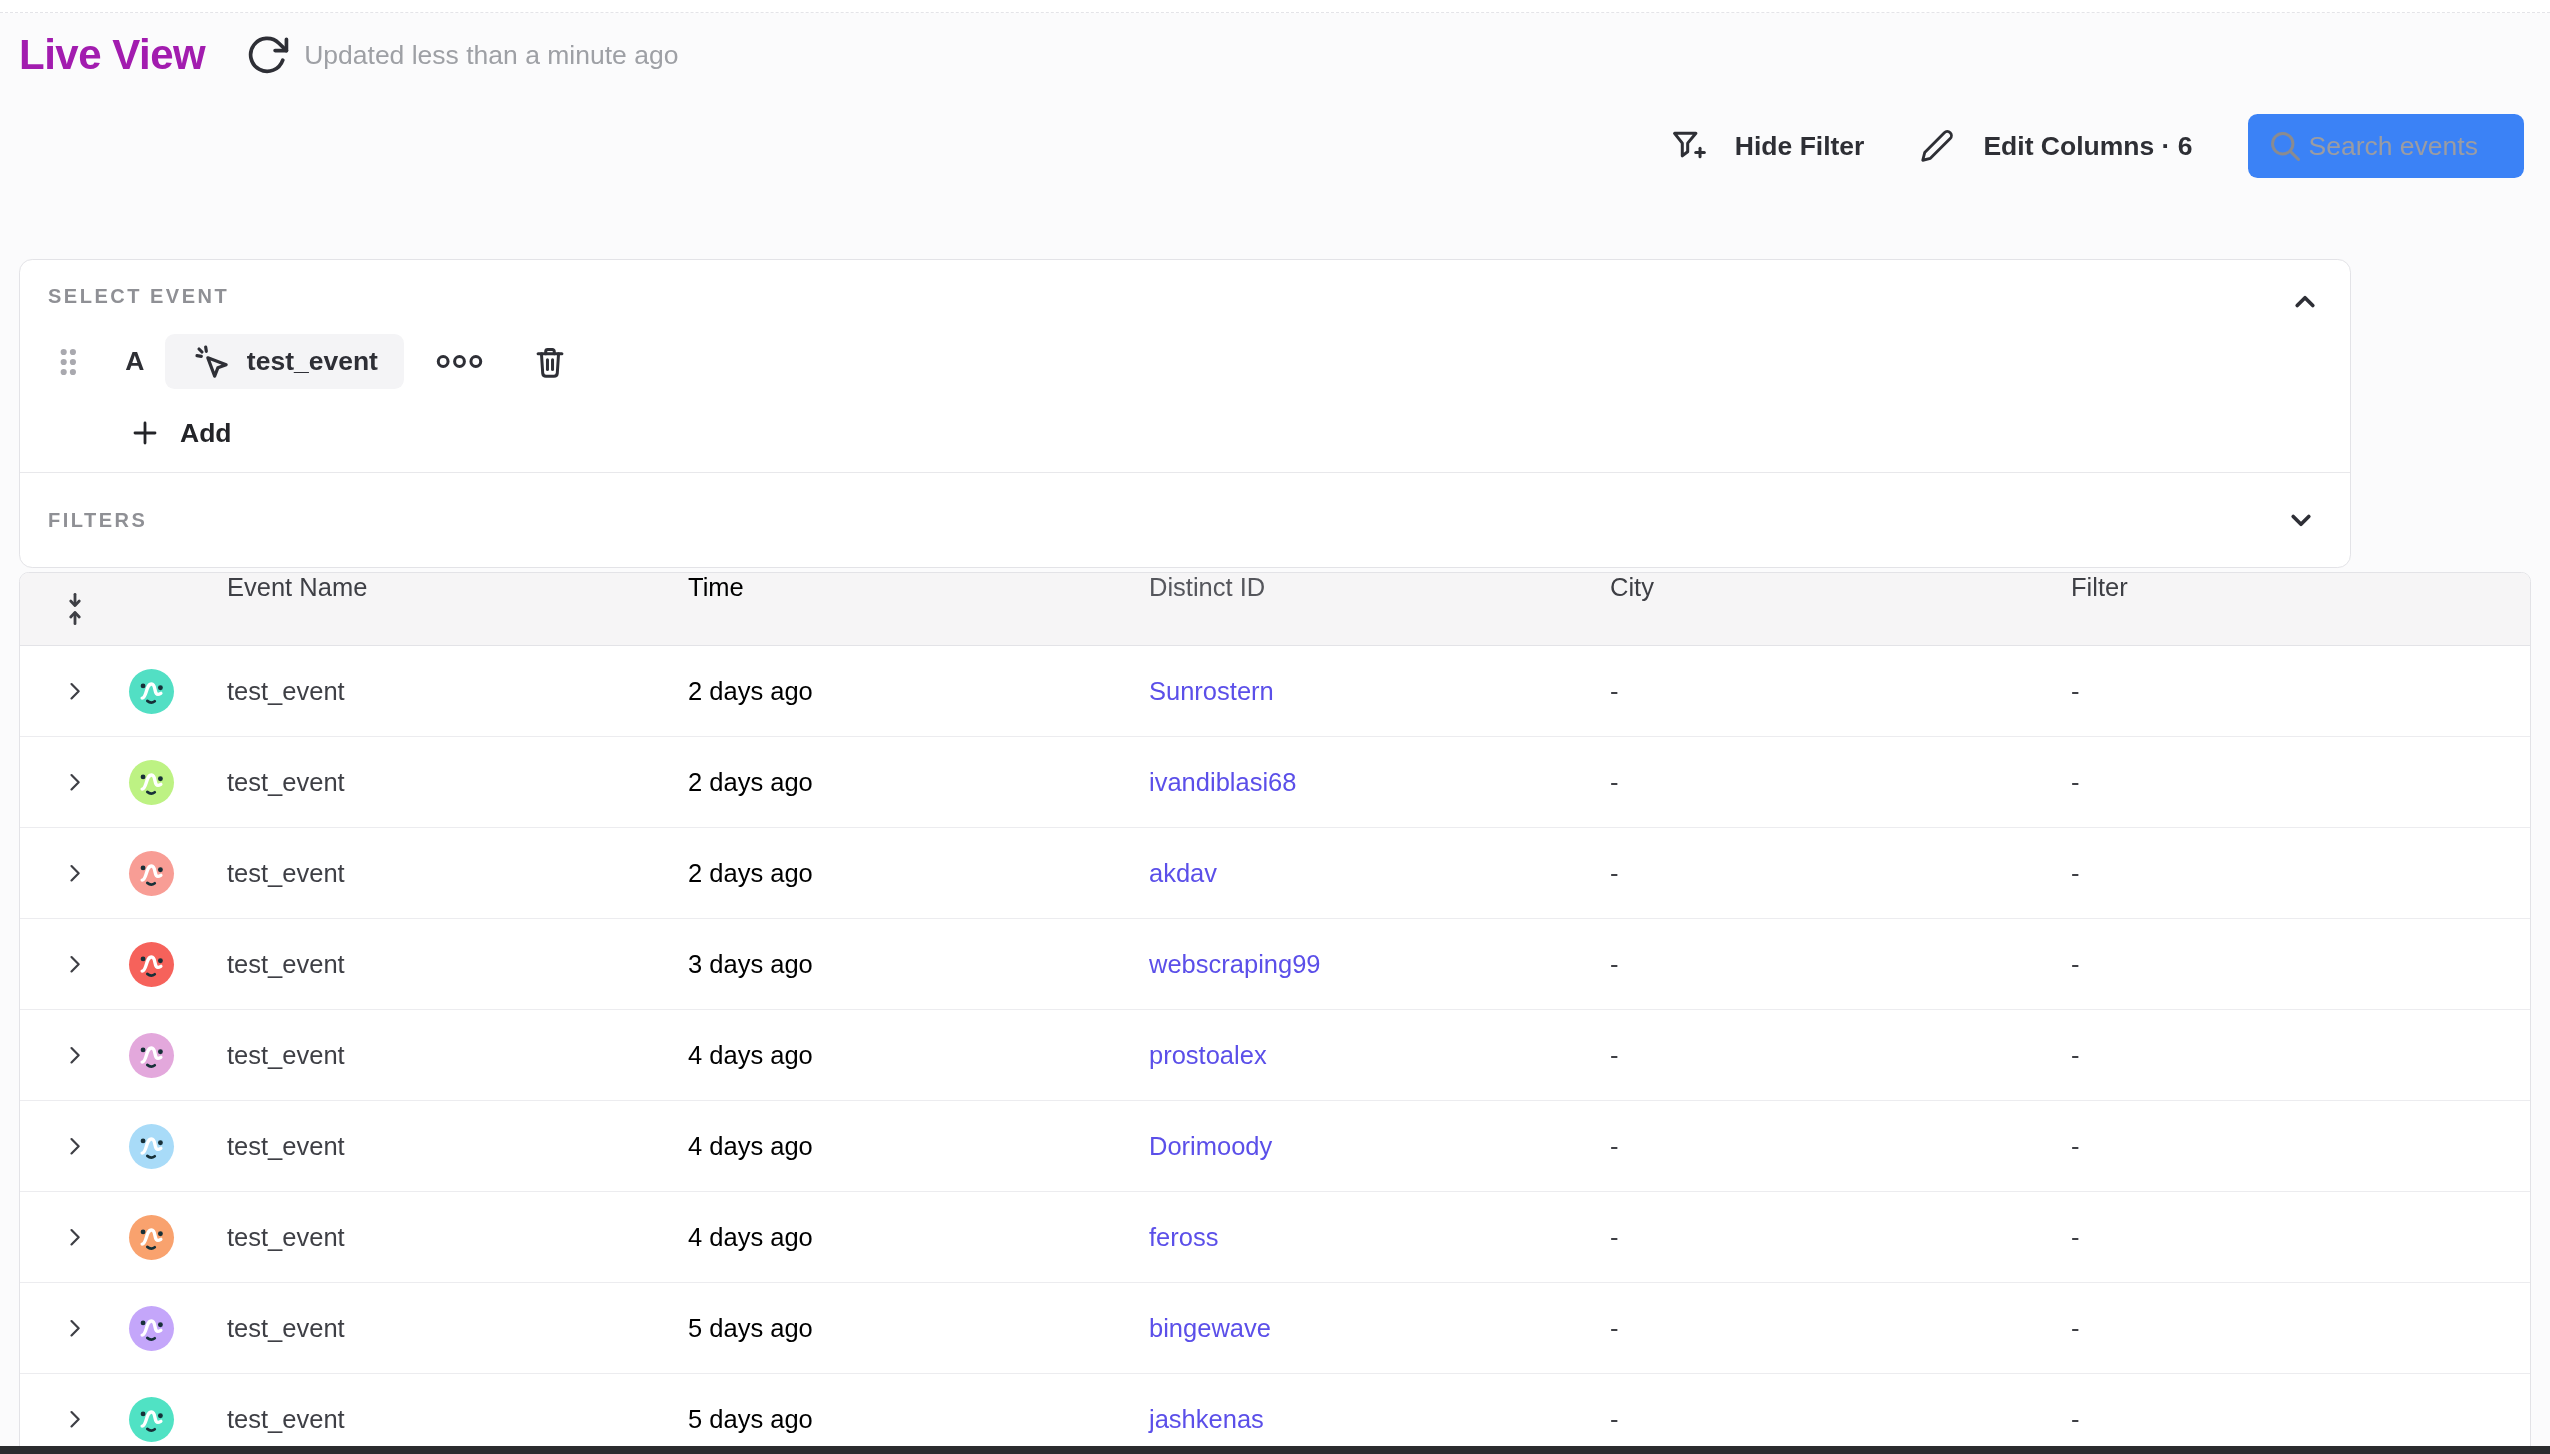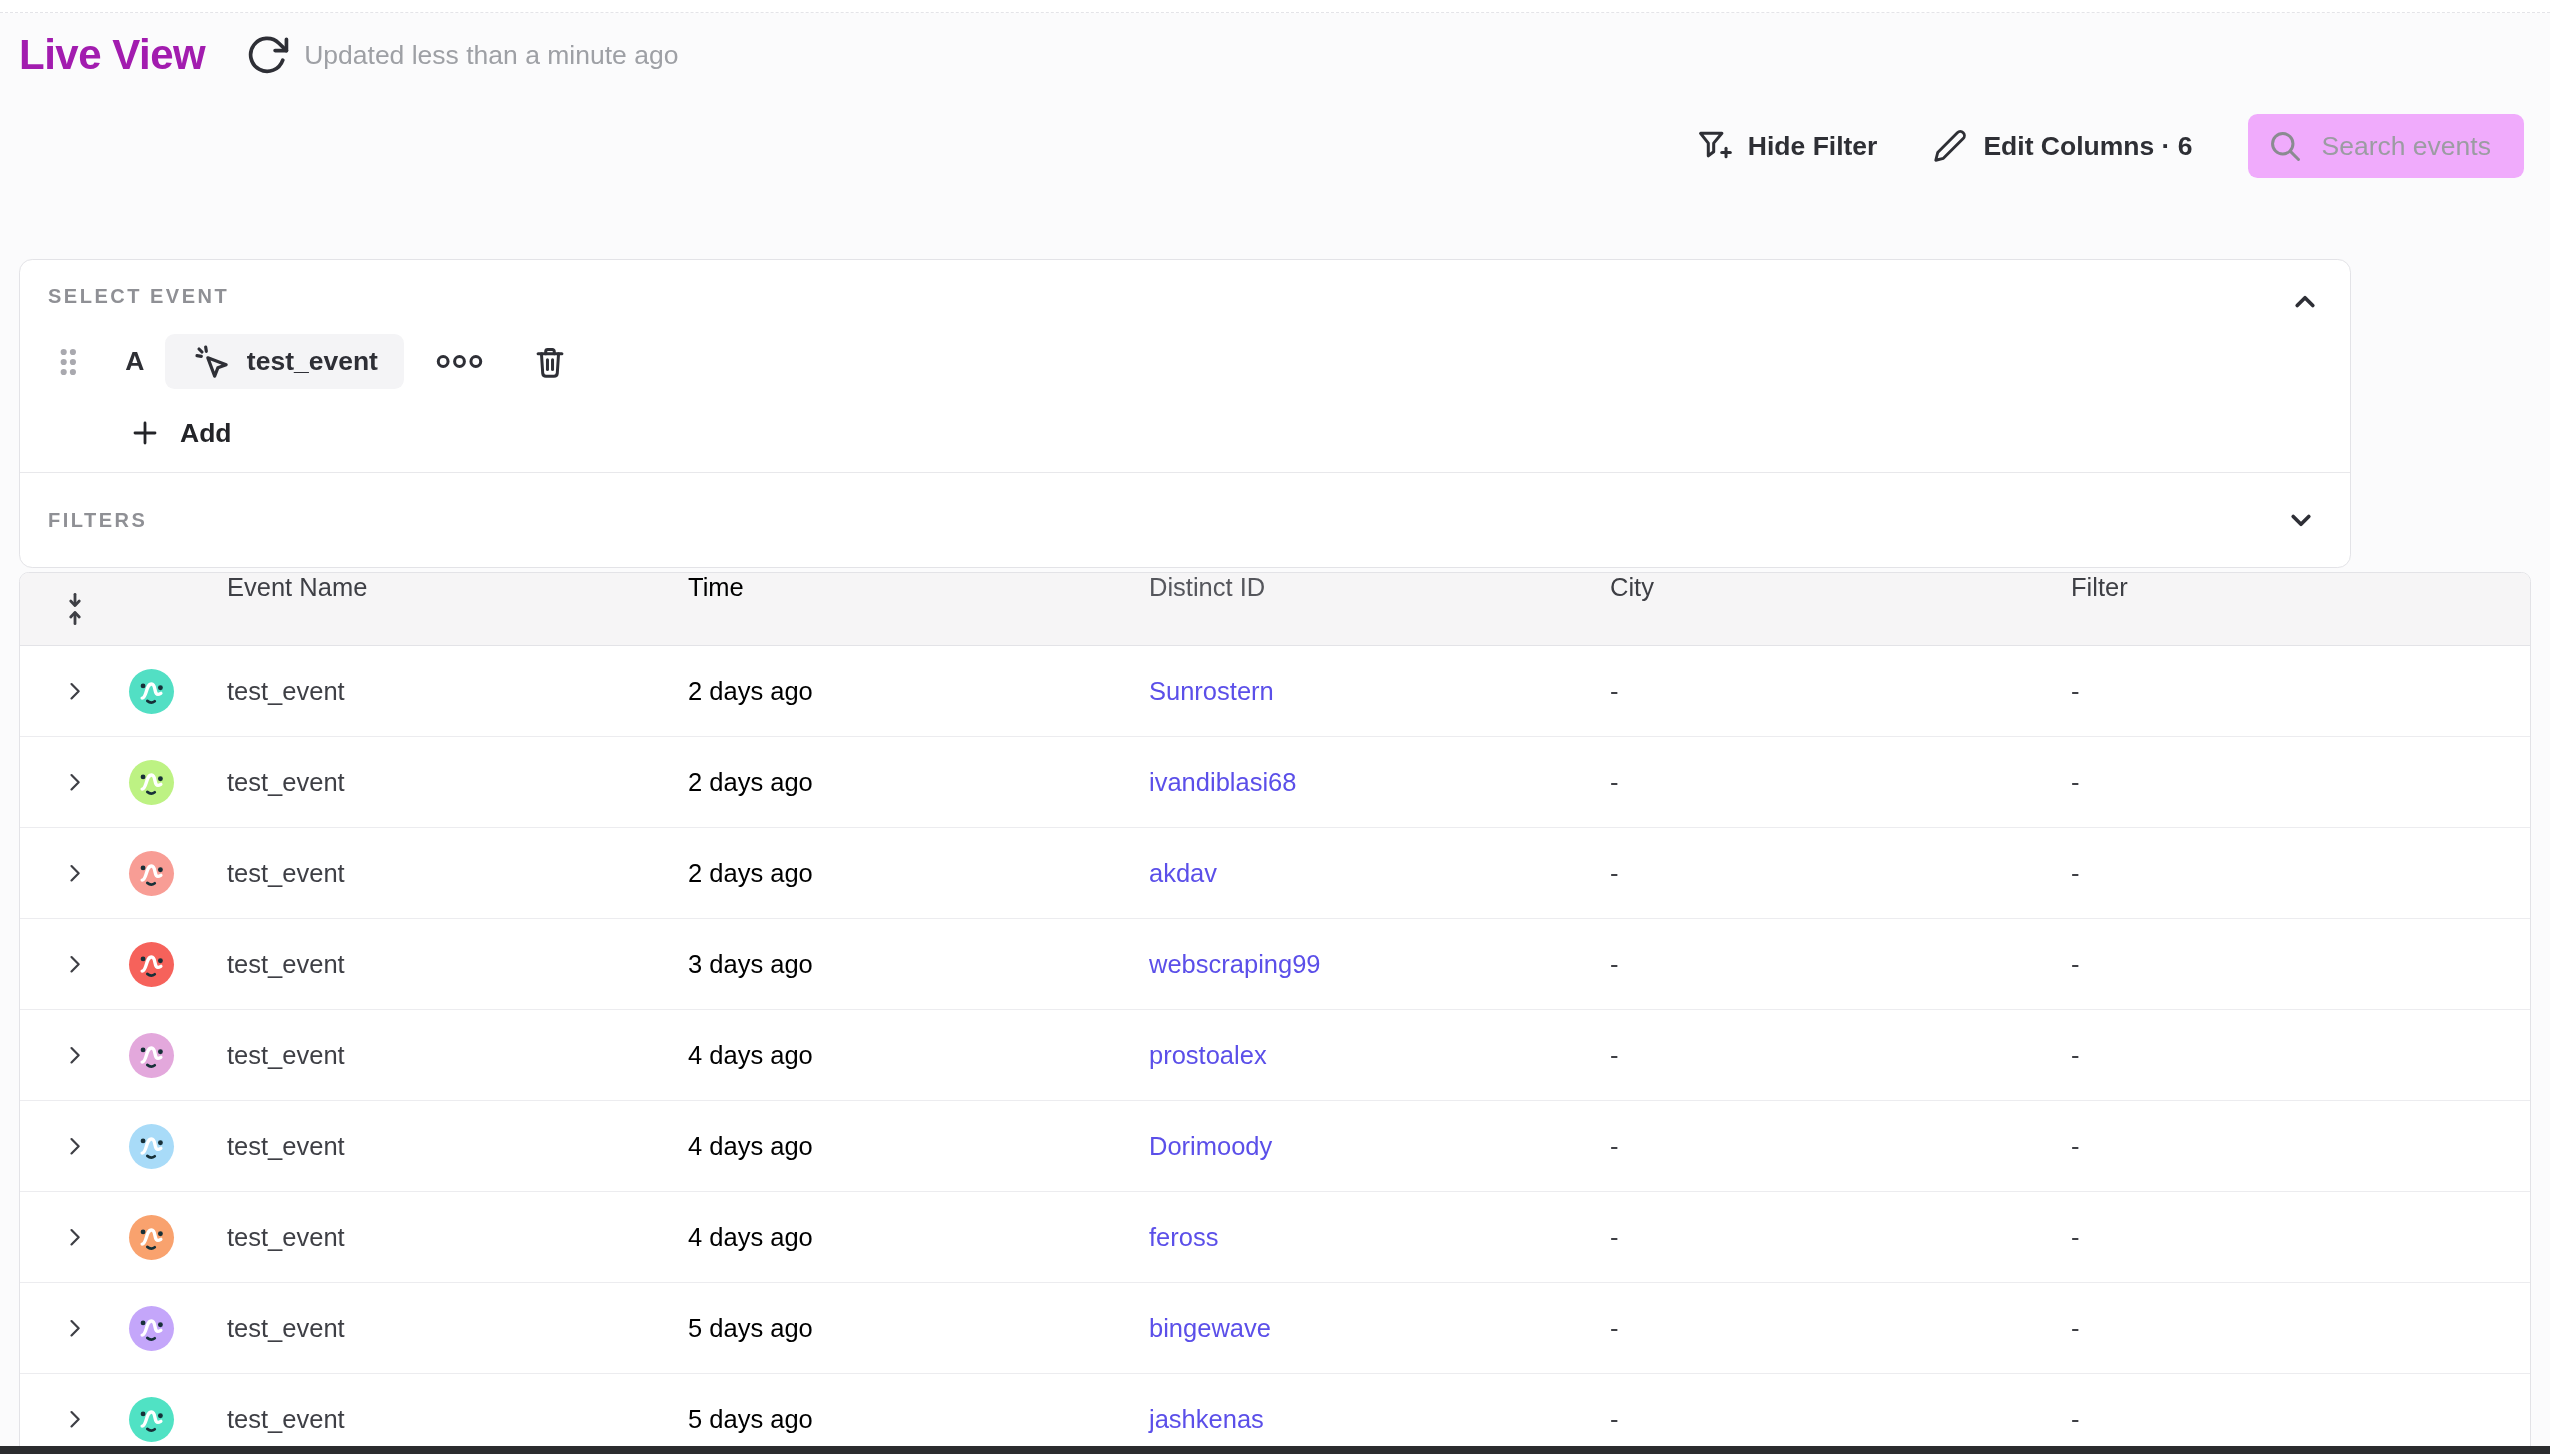--- a/index.html
+++ b/index.html
@@ -18,24 +18,24 @@
   .bottom-bar { position:absolute; bottom:0; left:0; right:0; height:9.5px; background:#2B2C2E; z-index:20; }
 
   
   .page-header { position:absolute; top:24.6px; left:19px; display:flex; align-items:center; height:61px; }
   .page-title { font-size:42px; font-weight:700; letter-spacing:-0.5px; color:#a21caf; margin-right:40px; }
   .refresh-btn { background:none; border:none; cursor:pointer; margin-right:15px; padding:0; }
   .updated { font-size:26.5px; color:#9EA0A5; }
 
   
   .toolbar { position:absolute; top:114px; right:26.5px; display:flex; align-items:center; gap:55px; height:64px; }
-  .tool-btn { display:flex; align-items:center; gap:15px; background:none; border:none; cursor:pointer;
+  .tool-btn { display:flex; align-items:center; gap:28px; background:none; border:none; cursor:pointer;
               font-family:inherit; font-size:26.5px; font-weight:600; color:#2E2F35; }
-  .search-box { display:flex; align-items:center; gap:19px; width:276px; height:64px;
-                background:#f0abfc; border-radius:9.5px; padding:0 19px; }
+  .search-box { display:flex; align-items:center; gap:6px; width:276px; height:64px;
+                background:#3b82f6; border-radius:9.5px; padding:0 19px; }
   .search-box input { border:none; outline:none; background:transparent; width:100%;
                       font-family:inherit; font-size:26.5px; color:#2E2F35; }
   .search-box input::placeholder { color:#9B9CA2; }
 
   
   .query-card { position:absolute; top:212px; left:19px; width:2332px; background:#fff;
                 border:0.9px solid #E3E3E7; border-radius:13.2px;margin-top:47px; }
   .sec-label { font-size:20px; font-weight:700; letter-spacing:2.5px; color:#8F9095; }
   .select-section { position:relative; padding:24.6px 28px 19px 28px; }
   .collapse-btn { position:absolute; top:21px; right:24.6px; background:none; border:none; cursor:pointer; padding:3.8px; }

